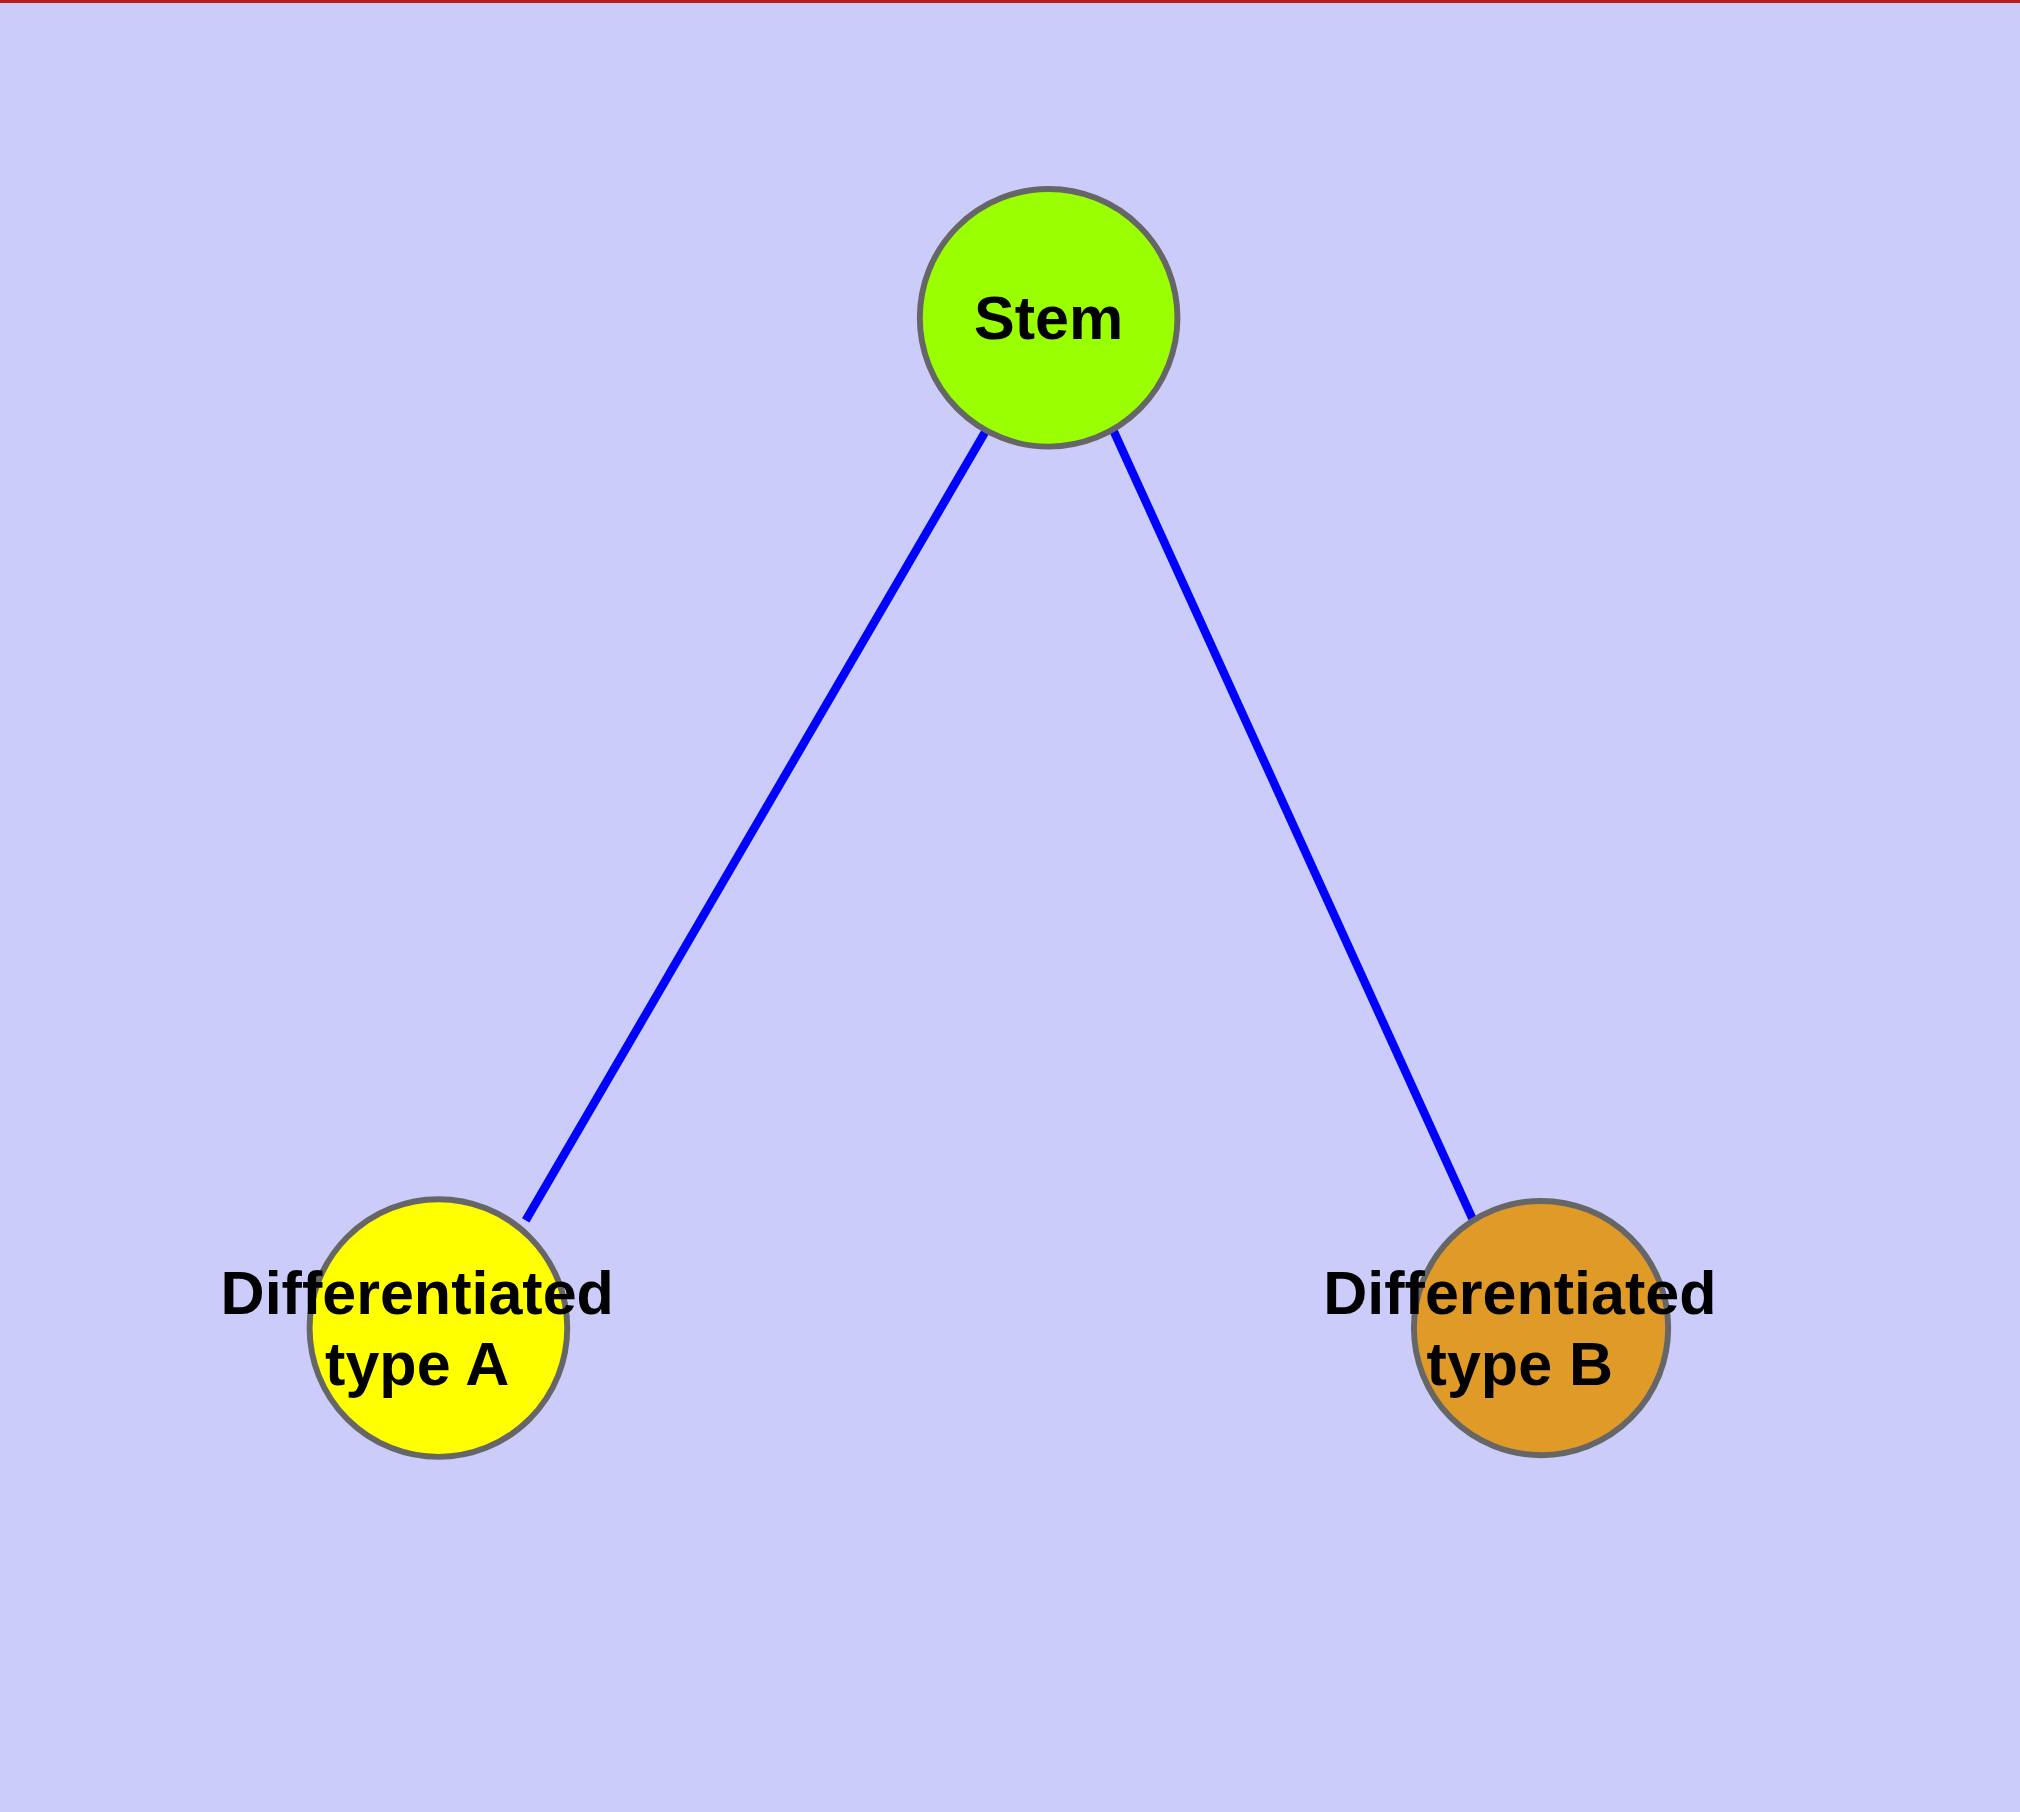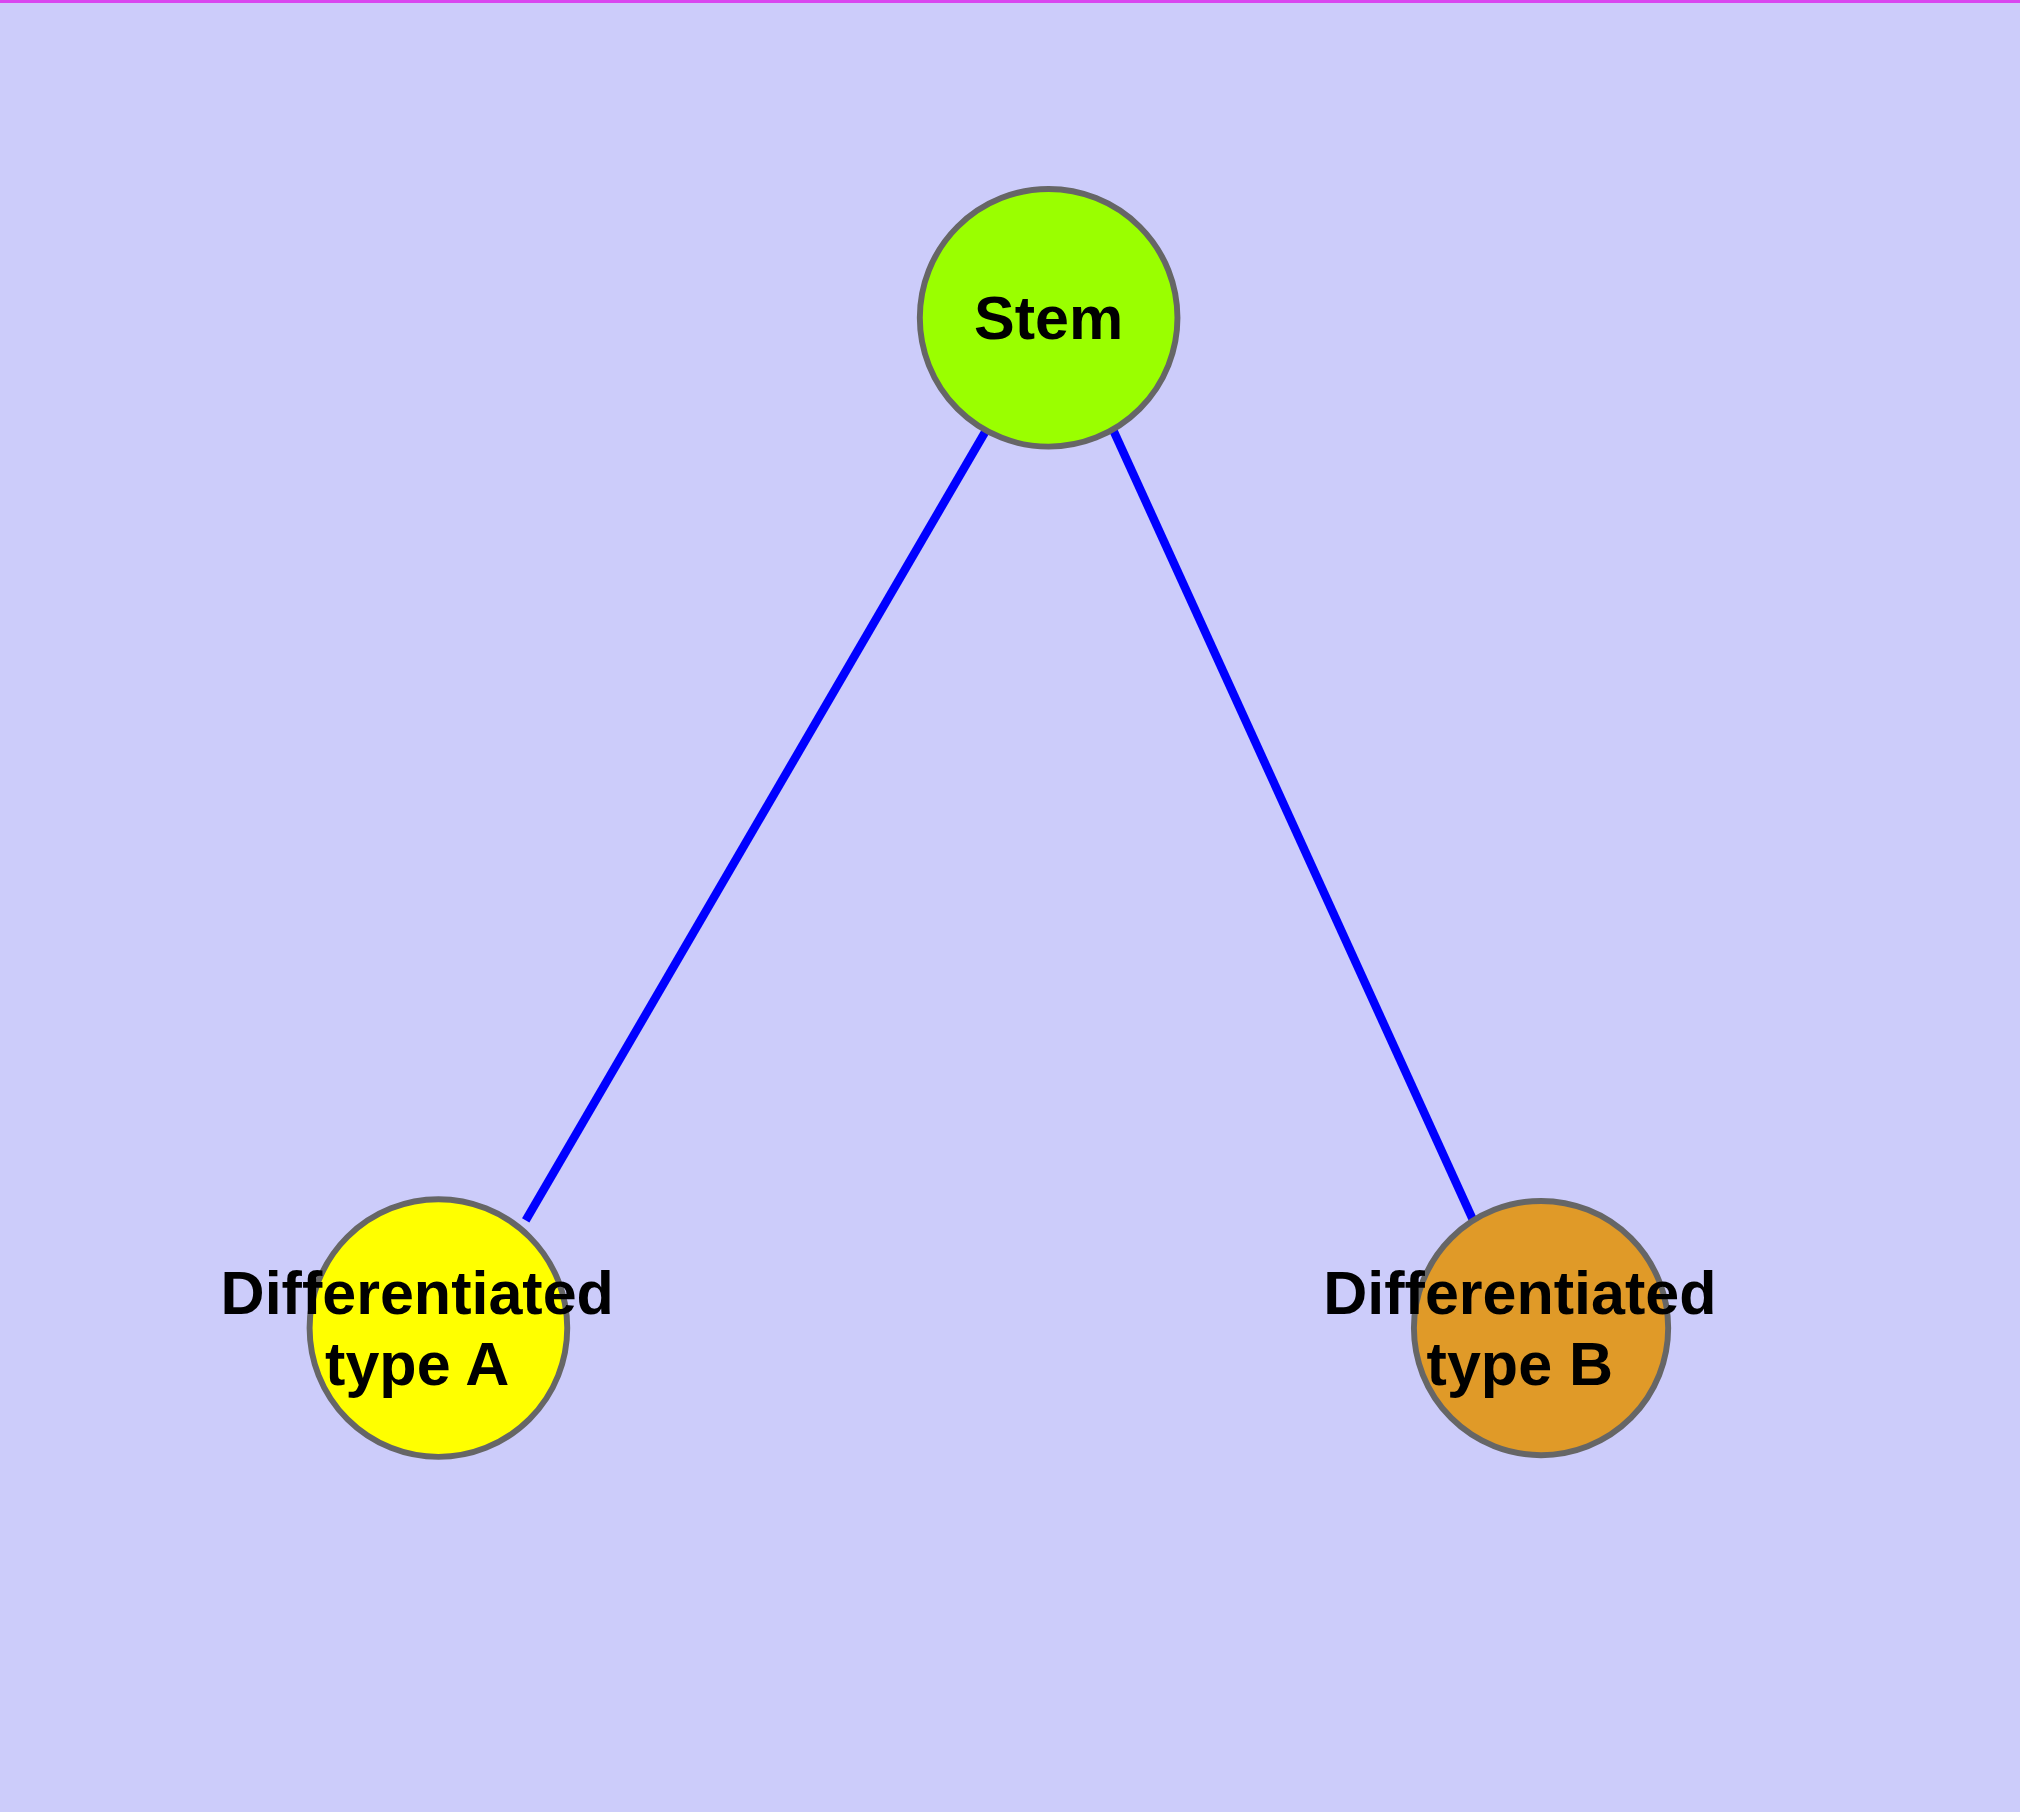--- a/index.html
+++ b/index.html
@@ -46,21 +46,21 @@
   .graph-edge {
     stroke: #0000ff;
     stroke-width: 10;
     stroke-linecap: butt;
     fill: none;
   }
 </style>
 </head>
 <body>
 
-<div id="stage" style="width: 2021px; height: 1812px; background: #d946ef;">
+<div id="stage" style="width: 2021px; height: 1812px; background: #b91c1c;">
   <div id="canvas" style="background: rgb(204, 204, 250); width: 2021px; height: 1810px;"></div>
 
   <svg id="graph-svg" viewBox="0 0 2384 2138" xmlns="http://www.w3.org/2000/svg">
 
     <g>
       <line class="graph-edge" x1="1163" y1="508" x2="620" y2="1440" stroke="#0000ff" stroke-width="10"></line>
       <line class="graph-edge" x1="1313" y1="507" x2="1738" y2="1440" stroke="#0000ff" stroke-width="10"></line>
     </g>
 
     <g>

